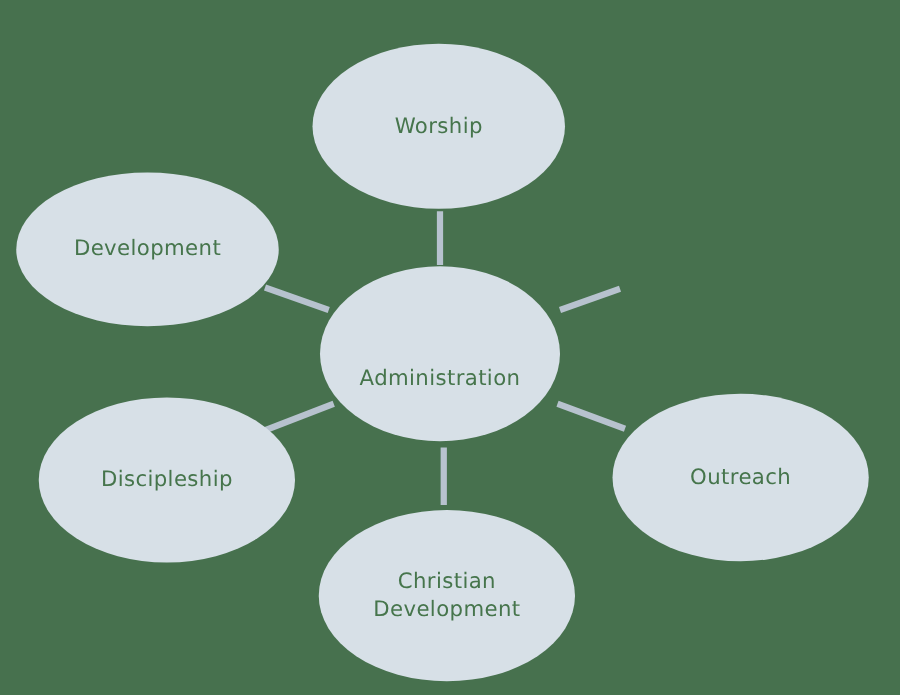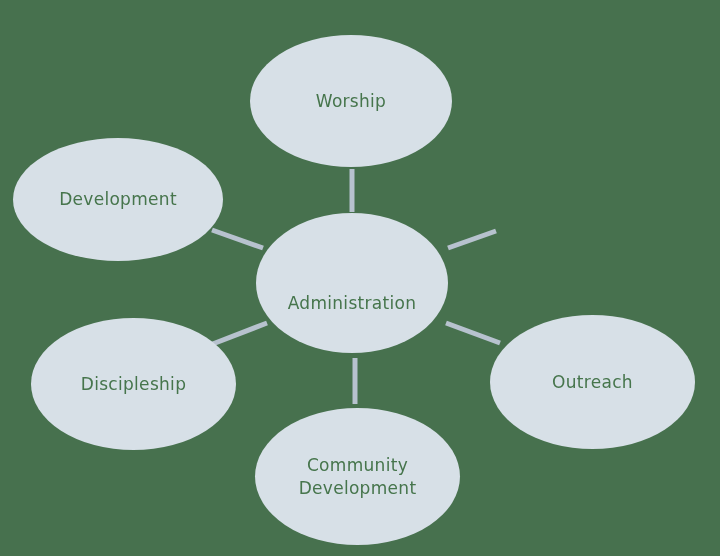--- a/index.html
+++ b/index.html
@@ -79,21 +79,21 @@
   <div class="node n-worship">
     <span class="label">Worship</span>
   </div>
 
 
   <div class="node n-outreach">
     <span class="label">Outreach</span>
   </div>
 
   <div class="node n-community-dev">
-    <span class="label">Community Development</span>
+    <span class="label">Christian Development</span>
   </div>
 
   <div class="node n-discipleship">
     <span class="label">Discipleship</span>
   </div>
 
   <div class="node n-fellowship">
     <span class="label">Development</span>
   </div>
 

